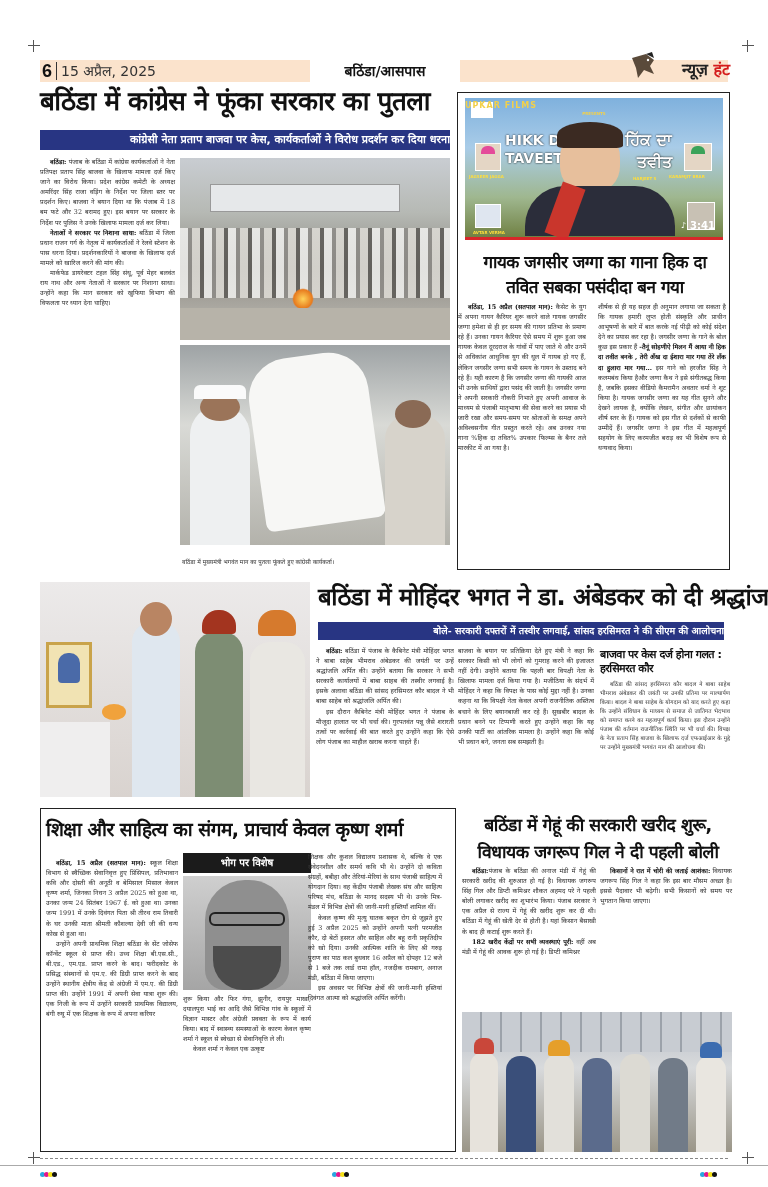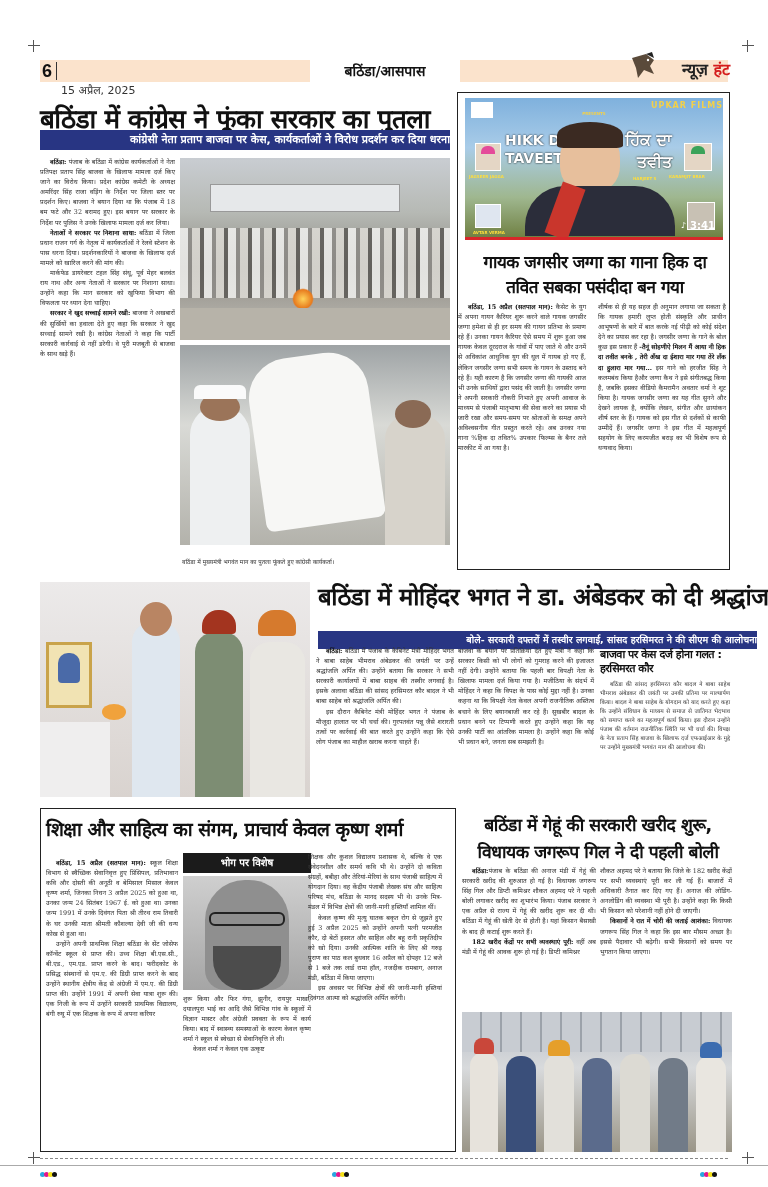--- a/index.html
+++ b/index.html
@@ -8,21 +8,21 @@
   .abs { position: absolute; }
   .regmark { position: absolute; width: 12px; height: 12px; }
   .regmark:before, .regmark:after { content: ""; position: absolute; background: #555; }
   .regmark:before { left: 5px; top: 0; width: 1px; height: 12px; }
   .regmark:after { top: 5px; left: 0; height: 1px; width: 12px; }
 
   
   .mast-bar { position: absolute; left: 40px; top: 60px; width: 688px; height: 22px; background: #fbe3cc; }
   .page-num { position: absolute; left: 42px; top: 60px; font-family: "Liberation Sans", sans-serif; font-weight: bold; font-size: 18px; color: #111; line-height: 22px; }
   .page-sep { position: absolute; left: 56px; top: 62px; width: 1px; height: 18px; background: #333; }
-  .page-date { position: absolute; left: 61px; top: 60px; font-size: 11px; line-height: 22px; color: #333; margin-top: 20px; }
+  .page-date { position: absolute; left: 61px; top: 60px; font-size: 14px; line-height: 22px; color: #333; }
   .section-name { position: absolute; left: 310px; top: 60px; width: 150px; height: 22px; background: #fff; text-align: center; font-weight: bold; font-size: 14px; line-height: 22px; color: #111; }
   .brand { position: absolute; right: 38px; top: 58px; font-weight: bold; font-size: 16px; line-height: 24px; }
   .brand .n1 { color: #222; }
   .brand .n2 { color: #d41c1c; }
   .bird { position: absolute; left: 628px; top: 52px; width: 30px; height: 28px; }
 
   
   .hl { font-family: "DejaVu Sans", sans-serif; font-weight: bold; color: #111; letter-spacing: -0.5px; }
   .blue-strip { background: #283583; color: #fff; text-align: right; font-weight: bold; }
   .col-text { font-family: "DejaVu Serif", serif; font-size: 6.4px; line-height: 10.1px; color: #333; text-align: justify; }
@@ -51,28 +51,27 @@
 <svg class="bird" viewBox="0 0 30 28">
   <path d="M4 6 L18 2 L26 8 L22 14 L26 22 L16 18 L10 26 L8 16 Z" fill="#5a4a3a"></path>
   <path d="M18 2 L24 0 L26 6 Z" fill="#222"></path>
   <circle cx="20" cy="8" r="1.2" fill="#fff"></circle>
 </svg>
 <div class="brand">
   <span class="n1">न्यूज़</span>
   <span class="n2">हंट</span>
 </div>
 
-<div class="abs hl" style="left:40px;top:100px;width:410px;font-size:26px;line-height:38px;white-space:nowrap;">बठिंडा में कांग्रेस ने फूंका सरकार का पुतला</div>
+<div class="abs hl" style="left:40px;top:82px;width:410px;font-size:26px;line-height:38px;white-space:nowrap;">बठिंडा में कांग्रेस ने फूंका सरकार का पुतला</div>
 <div class="abs blue-strip" style="left:40px;top:130px;width:410px;height:20px;font-size:11px;line-height:20px;white-space:nowrap;">कांग्रेसी नेता प्रताप बाजवा पर केस, कार्यकर्ताओं ने विरोध प्रदर्शन कर दिया धरना</div>
 
 <div class="abs col-text" style="left:40px;top:157px;width:135px;">
   <p><b>बठिंडा:</b><span> पंजाब के बठिंडा में कांग्रेस कार्यकर्ताओं ने नेता प्रतिपक्ष प्रताप सिंह बाजवा के खिलाफ मामला दर्ज किए जाने का विरोध किया। प्रदेश कांग्रेस कमेटी के अध्यक्ष अमरिंदर सिंह राजा वड़िंग के निर्देश पर जिला स्तर पर प्रदर्शन किए। बाजवा ने बयान दिया था कि पंजाब में 18 बम फटे और 32 बरामद हुए। इस बयान पर सरकार के निर्देश पर पुलिस ने उनके खिलाफ मामला दर्ज कर लिया।</span></p>
   <p><b>नेताओं ने सरकार पर निशाना साधा:</b><span> बठिंडा में जिला प्रधान राजन गर्ग के नेतृत्व में कार्यकर्ताओं ने रेलवे स्टेशन के पास धरना दिया। प्रदर्शनकारियों ने बाजवा के खिलाफ दर्ज मामले को खारिज करने की मांग की।</span></p>
   <p><span>मार्कफेड डायरेक्टर टहल सिंह संधू, पूर्व मेहर बलवंत राय नाथ और अन्य नेताओं ने सरकार पर निशाना साधा। उन्होंने कहा कि मान सरकार को खुफिया विभाग की विफलता पर ध्यान देना चाहिए।</span></p>
-  <p><b>सरकार ने खुद सच्चाई सामने रखी:</b><span> बाजवा ने अखबारों की सुर्खियों का हवाला देते हुए कहा कि सरकार ने खुद सच्चाई सामने रखी है। कांग्रेस नेताओं ने कहा कि पार्टी सरकारी कार्रवाई से नहीं डरेगी। वे पूरी मजबूती से बाजवा के साथ खड़े हैं।</span></p>
 </div>
 
 <div class="photo" style="left:180px;top:158px;width:270px;height:182px;background:linear-gradient(180deg,#c9cdd2 0%,#b6b9b4 30%,#8d8b84 60%,#c2bfb8 100%);">
   <div class="abs" style="left:30px;top:26px;width:190px;height:28px;background:#e6e8ea;border:1px solid #999;"></div>
   <div class="abs" style="left:0;top:70px;width:270px;height:70px;background:repeating-linear-gradient(90deg,#f1f1ef 0 8px,#8c8a86 8px 12px,#dedcd6 12px 20px,#5b5955 20px 24px);opacity:.85;"></div>
   <div class="abs" style="left:112px;top:130px;width:22px;height:22px;border-radius:50%;background:radial-gradient(#ffd25a,#e77b1e 60%,transparent 70%);"></div>
   <div class="abs" style="left:0;top:150px;width:270px;height:32px;background:#b7b3a9;"></div>
 </div>
 
 <div class="photo" style="left:180px;top:345px;width:270px;height:200px;background:linear-gradient(180deg,#9ea3a5 0%,#d9dad6 40%,#b3b2ab 100%);">
@@ -81,21 +80,21 @@
   <div class="abs" style="left:14px;top:40px;width:52px;height:14px;background:#fafafa;border-radius:6px 6px 0 0;"></div>
   <div class="abs" style="left:75px;top:10px;width:120px;height:170px;background:#f7f7f5;border-radius:40px 40px 8px 8px;transform:rotate(-8deg);"></div>
   <div class="abs" style="left:205px;top:70px;width:60px;height:130px;background:#d7d3cb;border-radius:24px 24px 0 0;"></div>
   <div class="abs" style="left:215px;top:55px;width:36px;height:28px;background:#8a6a55;border-radius:50%;"></div>
 </div>
 <div class="abs caption" style="left:182px;top:558px;width:268px;">बठिंडा में मुख्यमंत्री भगवंत मान का पुतला फूंकते हुए कांग्रेसी कार्यकर्ता।</div>
 
 <div class="abs box" style="left:457px;top:92px;width:273px;height:478px;"></div>
 <div class="photo" style="left:465px;top:98px;width:258px;height:142px;background:linear-gradient(180deg,#7fb1dd 0%,#a9cce8 35%,#9fb78f 70%,#6d7d3e 100%);">
   <div class="abs" style="left:6px;top:4px;width:22px;height:16px;background:#fff;"></div>
-  <div class="abs" style="left:0;top:3px;width:258px;text-align:right;font-weight:bold;font-size:8px;color:#f2d04a;letter-spacing:1px;">UPKAR FILMS</div>
+  <div class="abs" style="left:0;top:3px;width:258px;text-align:left;font-weight:bold;font-size:8px;color:#f2d04a;letter-spacing:1px;">UPKAR FILMS</div>
   <div class="abs" style="left:0;top:13px;width:258px;text-align:center;font-weight:bold;font-size:4px;color:#f2d04a;">PRESENTS</div>
   <div class="abs" style="left:40px;top:34px;font-weight:bold;font-size:14px;color:#fff;text-shadow:0 0 2px #000;">HIKK DA</div>
   <div class="abs" style="left:40px;top:52px;font-weight:bold;font-size:14px;color:#fff;text-shadow:0 0 2px #000;">TAVEET</div>
   <div class="abs" style="left:160px;top:32px;font-weight:bold;font-size:16px;color:#fff;text-shadow:0 0 2px #000;">ਹਿੱਕ ਦਾ</div>
   <div class="abs" style="left:172px;top:54px;font-weight:bold;font-size:16px;color:#fff;text-shadow:0 0 2px #000;">ਤਵੀਤ</div>
 
   <div class="abs" style="left:95px;top:30px;width:60px;height:64px;background:#e7bf9c;border-radius:46% 46% 40% 40%;"></div>
   <div class="abs" style="left:92px;top:24px;width:66px;height:26px;background:#3b2a22;border-radius:50% 50% 10% 10%;"></div>
   <div class="abs" style="left:60px;top:88px;width:150px;height:50px;background:#2b2d3a;border-radius:40px 40px 0 0;"></div>
   <div class="abs" style="left:88px;top:86px;width:24px;height:54px;background:#c9362c;transform:rotate(20deg);"></div>
@@ -134,21 +133,21 @@
   <div class="abs" style="left:62px;top:122px;width:24px;height:16px;background:#f0a23c;border-radius:50%;"></div>
   <div class="abs" style="left:92px;top:40px;width:48px;height:175px;background:#dfe7ef;border-radius:20px 20px 0 0;"></div>
   <div class="abs" style="left:100px;top:20px;width:32px;height:34px;background:#b98563;border-radius:50%;"></div>
   <div class="abs" style="left:155px;top:50px;width:48px;height:165px;background:#7d8d73;border-radius:20px 20px 0 0;"></div>
   <div class="abs" style="left:162px;top:28px;width:34px;height:24px;background:#a3341f;border-radius:16px 16px 4px 4px;"></div>
   <div class="abs" style="left:210px;top:60px;width:55px;height:155px;background:#e9e7e2;border-radius:20px 20px 0 0;"></div>
   <div class="abs" style="left:218px;top:28px;width:38px;height:26px;background:#d67a2d;border-radius:16px 16px 4px 4px;"></div>
 </div>
 
 <div class="abs hl" style="left:318px;top:582px;width:420px;font-size:24px;line-height:30px;white-space:nowrap;">बठिंडा में मोहिंदर भगत ने डा. अंबेडकर को दी श्रद्धांजलि</div>
-<div class="abs blue-strip" style="left:318px;top:622px;width:439px;height:18px;font-size:9.5px;line-height:18px;white-space:nowrap;margin-top:9px;">बोले- सरकारी दफ्तरों में तस्वीर लगवाई, सांसद हरसिमरत ने की सीएम की आलोचना</div>
+<div class="abs blue-strip" style="left:318px;top:622px;width:406px;height:18px;font-size:9.5px;line-height:18px;white-space:nowrap;">बोले- सरकारी दफ्तरों में तस्वीर लगवाई, सांसद हरसिमरत ने की सीएम की आलोचना</div>
 
 <div class="abs col-text" style="left:316px;top:646px;width:138px;">
   <p><b>बठिंडा:</b><span> बठिंडा में पंजाब के कैबिनेट मंत्री मोहिंदर भगत ने बाबा साहेब भीमराव अंबेडकर की जयंती पर उन्हें श्रद्धांजलि अर्पित की। उन्होंने बताया कि सरकार ने सभी सरकारी कार्यालयों में बाबा साहब की तस्वीर लगवाई है। इसके अलावा बठिंडा की सांसद हरसिमरत कौर बादल ने भी बाबा साहेब को श्रद्धांजलि अर्पित की।</span></p>
   <p><span>इस दौरान कैबिनेट मंत्री मोहिंदर भगत ने पंजाब के मौजूदा हालात पर भी चर्चा की। गुरपतवंत पन्नू जैसे शरारती तत्वों पर कार्रवाई की बात करते हुए उन्होंने कहा कि ऐसे लोग पंजाब का माहौल खराब करना चाहते हैं।</span></p>
 </div>
 <div class="abs col-text" style="left:458px;top:646px;width:136px;">
   <span>बाजवा के बयान पर प्रतिक्रिया देते हुए मंत्री ने कहा कि सरकार किसी को भी लोगों को गुमराह करने की इजाजत नहीं देगी। उन्होंने बताया कि पहली बार विपक्षी नेता के खिलाफ मामला दर्ज किया गया है। मजीठिया के संदर्भ में मोहिंदर ने कहा कि विपक्ष के पास कोई मुद्दा नहीं है। उनका कहना था कि विपक्षी नेता केवल अपनी राजनीतिक अस्तित्व बचाने के लिए बयानबाजी कर रहे हैं। सुखबीर बादल के प्रधान बनने पर टिप्पणी करते हुए उन्होंने कहा कि यह उनकी पार्टी का आंतरिक मामला है। उन्होंने कहा कि कोई भी प्रधान बने, जनता सब समझती है।</span>
 </div>
 <div class="abs hl" style="left:600px;top:648px;width:130px;font-size:11px;line-height:14px;">बाजवा पर केस दर्ज होना गलत : हरसिमरत कौर</div>
 <div class="abs col-text" style="left:600px;top:680px;width:130px;font-family:'DejaVu Sans',sans-serif;font-size:5.8px;line-height:9px;">
@@ -177,21 +176,20 @@
   <p><span>केवल कृष्ण की मृत्यु घातक बकृत रोग से जूझते हुए हुई 3 अप्रैल 2025 को उन्होंने अपनी पत्नी परमजीत कौर, दो बेटों हसरत और साहिल और बहू रानी प्रकृतिदीप को खो दिया। उनकी आत्मिक शांति के लिए श्री गरुड़ पुराण का पाठ कल बुधवार 16 अप्रैल को दोपहर 12 बजे से 1 बजे तक लार्ड रामा हॉल, नजदीक रामबाग, अनाज मंडी, बठिंडा में किया जाएगा।</span></p>
   <p><span>इस अवसर पर विभिन्न क्षेत्रों की जानी-मानी हस्तियां दिवंगत आत्मा को श्रद्धांजलि अर्पित करेंगी।</span></p>
 </div>
 
 <div class="abs hl" style="left:462px;top:812px;width:272px;font-size:17.5px;line-height:27px;text-align:center;">बठिंडा में गेहूं की सरकारी खरीद शुरू, विधायक जगरूप गिल ने दी पहली बोली</div>
 <div class="abs col-text" style="left:462px;top:866px;width:134px;">
   <p><b>बठिंडा:</b><span>पंजाब के बठिंडा की अनाज मंडी में गेहूं की सरकारी खरीद की शुरुआत हो गई है। विधायक जगरूप सिंह गिल और डिप्टी कमिश्नर शौकत अहमद परे ने पहली बोली लगाकर खरीद का शुभारंभ किया। पंजाब सरकार ने एक अप्रैल से राज्य में गेहूं की खरीद शुरू कर दी थी। बठिंडा में गेहूं की खेती देर से होती है। यहां किसान बैसाखी के बाद ही कटाई शुरू करते हैं।</span></p>
   <p><b>182 खरीद केंद्रों पर सभी व्यवस्थाएं पूरी:</b><span> वहीं अब मंडी में गेहूं की आवक शुरू हो गई है। डिप्टी कमिश्नर</span></p>
 </div>
 <div class="abs col-text" style="left:600px;top:866px;width:132px;">
-  <p style="text-indent:0;"><span>शौकत अहमद परे ने बताया कि जिले के 182 खरीद केंद्रों पर सभी व्यवस्थाएं पूरी कर ली गई हैं। बाजारों में अधिकारी तैनात कर दिए गए हैं। अनाज की लोडिंग-अनलोडिंग की व्यवस्था भी पूरी है। उन्होंने कहा कि किसी भी किसान को परेशानी नहीं होने दी जाएगी।</span></p>
   <p><b>किसानों ने रात में चोरी की जताई आशंका:</b><span> विधायक जगरूप सिंह गिल ने कहा कि इस बार मौसम अच्छा है। इससे पैदावार भी बढ़ेगी। सभी किसानों को समय पर भुगतान किया जाएगा।</span></p>
 </div>
 <div class="photo" style="left:462px;top:1012px;width:270px;height:140px;background:linear-gradient(180deg,#b6bcc4 0%,#d8dadc 40%,#9a9587 100%);">
   <div class="abs" style="left:0;top:0;width:270px;height:40px;background:repeating-linear-gradient(90deg,#c8ccd2 0 18px,#9ca2aa 18px 20px);"></div>
   <div class="abs" style="left:8px;top:40px;width:28px;height:100px;background:#e7e3dc;border-radius:14px 14px 0 0;"></div>
   <div class="abs" style="left:12px;top:26px;width:20px;height:16px;background:#c9473a;border-radius:8px 8px 2px 2px;"></div>
   <div class="abs" style="left:44px;top:44px;width:30px;height:96px;background:#3a4f7a;border-radius:14px 14px 0 0;"></div>
   <div class="abs" style="left:82px;top:42px;width:30px;height:98px;background:#e2e0da;border-radius:14px 14px 0 0;"></div>
   <div class="abs" style="left:86px;top:28px;width:22px;height:16px;background:#e59f2a;border-radius:8px 8px 2px 2px;"></div>
   <div class="abs" style="left:120px;top:46px;width:30px;height:94px;background:#5b6b8c;border-radius:14px 14px 0 0;"></div>

